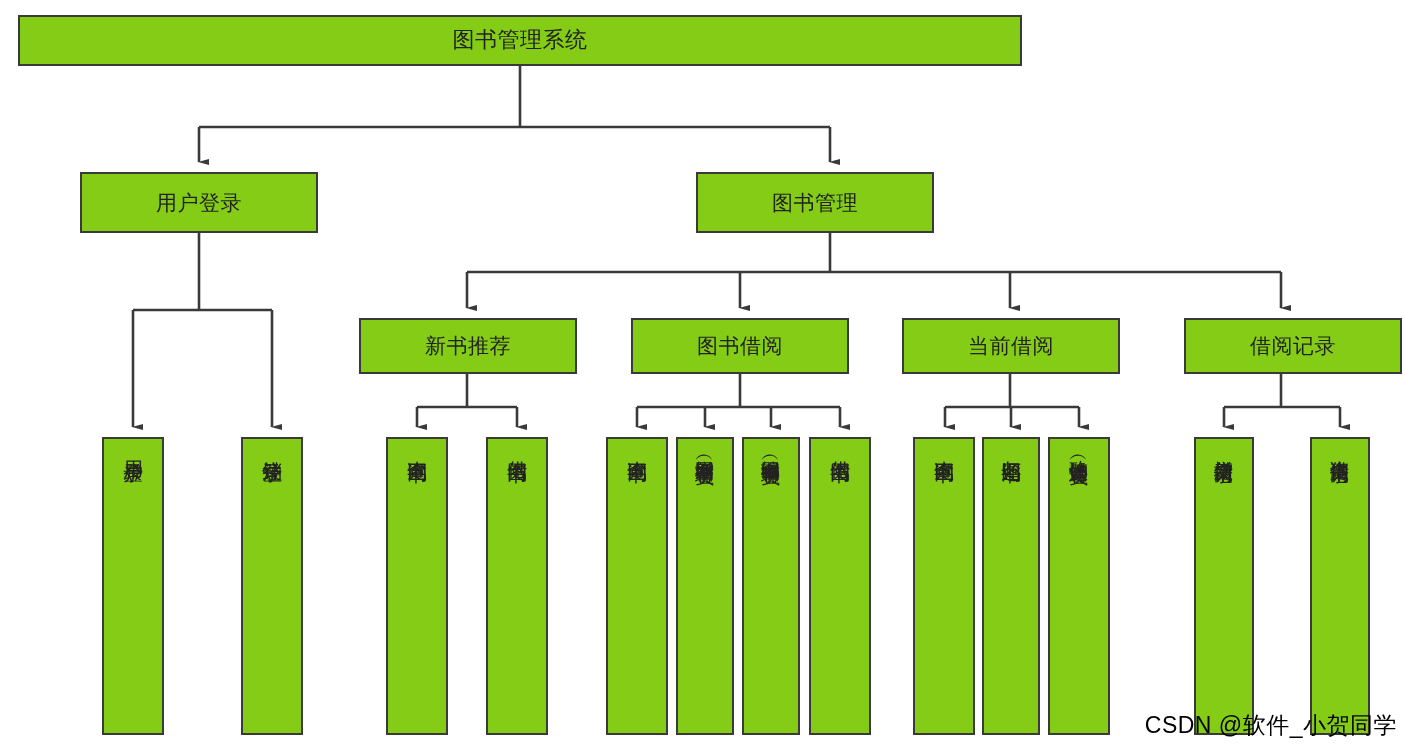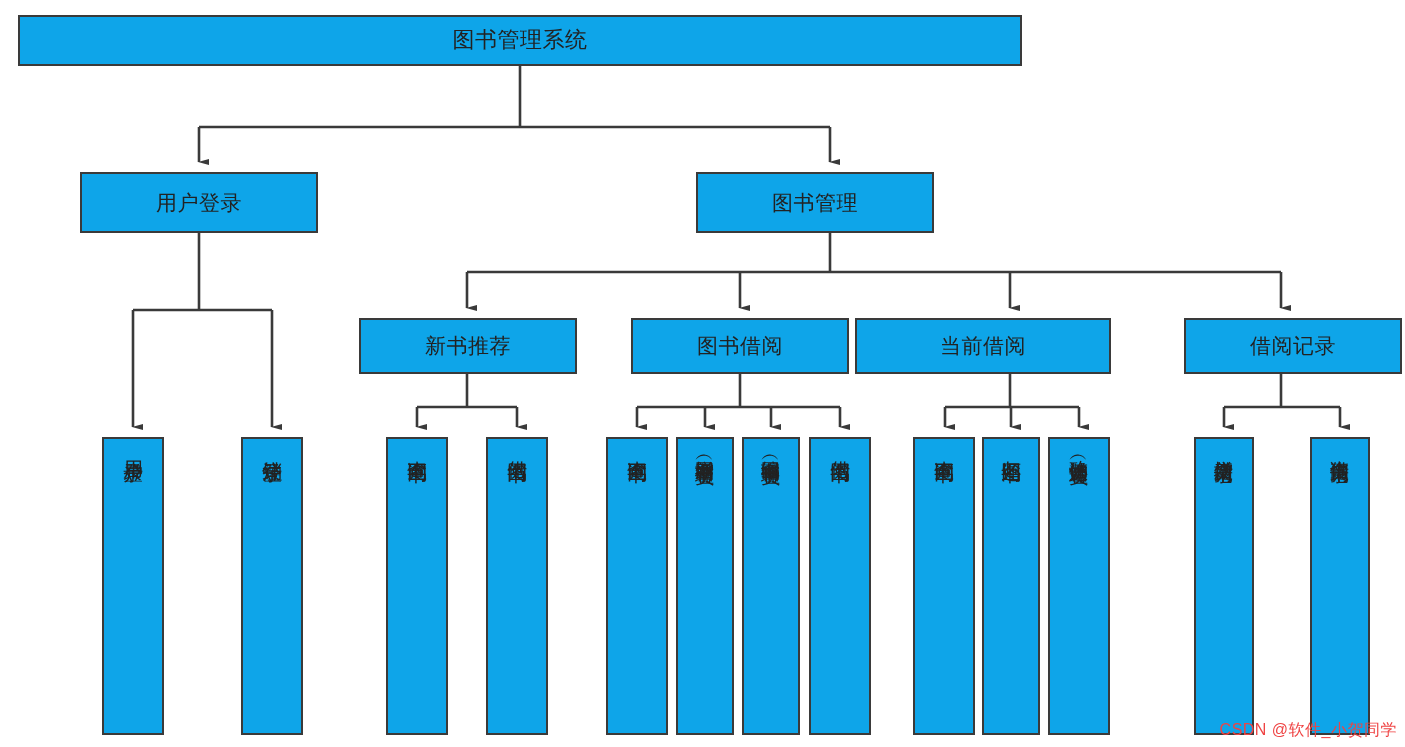--- a/index.html
+++ b/index.html
@@ -22,21 +22,21 @@
     left: 0;
     top: 0;
     width: 1405px;
     height: 747px;
     pointer-events: none;
   }
   .node {
     position: absolute;
     box-sizing: border-box;
     border: 2px solid #3a3a3a;
-    background: #0ea5e9;
+    background: #84cc16;
     display: flex;
     align-items: center;
     justify-content: center;
     color: #222222;
   }
   .node.horiz {
     font-size: 21px;
     letter-spacing: 0.5px;
     line-height: 1.1;
   }
@@ -59,22 +59,22 @@
     text-align: center;
   }
   .vlabel.tall {
     font-size: 19px;
     line-height: 1.22;
   }
   .watermark {
     position: absolute;
     right: 8px;
     bottom: 6px;
-    font-size: 16px;
-    color: #ef4444;
+    font-size: 23px;
+    color: #000000;
     white-space: nowrap;
     letter-spacing: 0.5px;
   }
 </style>
 </head>
 <body>
 
 <div id="canvas">
 
   <svg id="edges" viewBox="0 0 1405 747">
@@ -140,21 +140,21 @@
   </div>
 
   <div class="node horiz" style="left:359px; top:318px; width:218px; height:56px;">
     <span>新书推荐</span>
   </div>
 
   <div class="node horiz" style="left:631px; top:318px; width:218px; height:56px;">
     <span>图书借阅</span>
   </div>
 
-  <div class="node horiz" style="left:855px; top:318px; width:256px; height:56px;">
+  <div class="node horiz" style="left:902px; top:318px; width:218px; height:56px;">
     <span>当前借阅</span>
   </div>
 
   <div class="node horiz" style="left:1172px; top:318px; width:218px; height:56px;margin-left:12px;">
     <span>借阅记录</span>
   </div>
 
   <div class="node vert" style="left:102px; top:437px; width:62px; height:298px;">
     <span class="vlabel">用户登录</span>
   </div>

